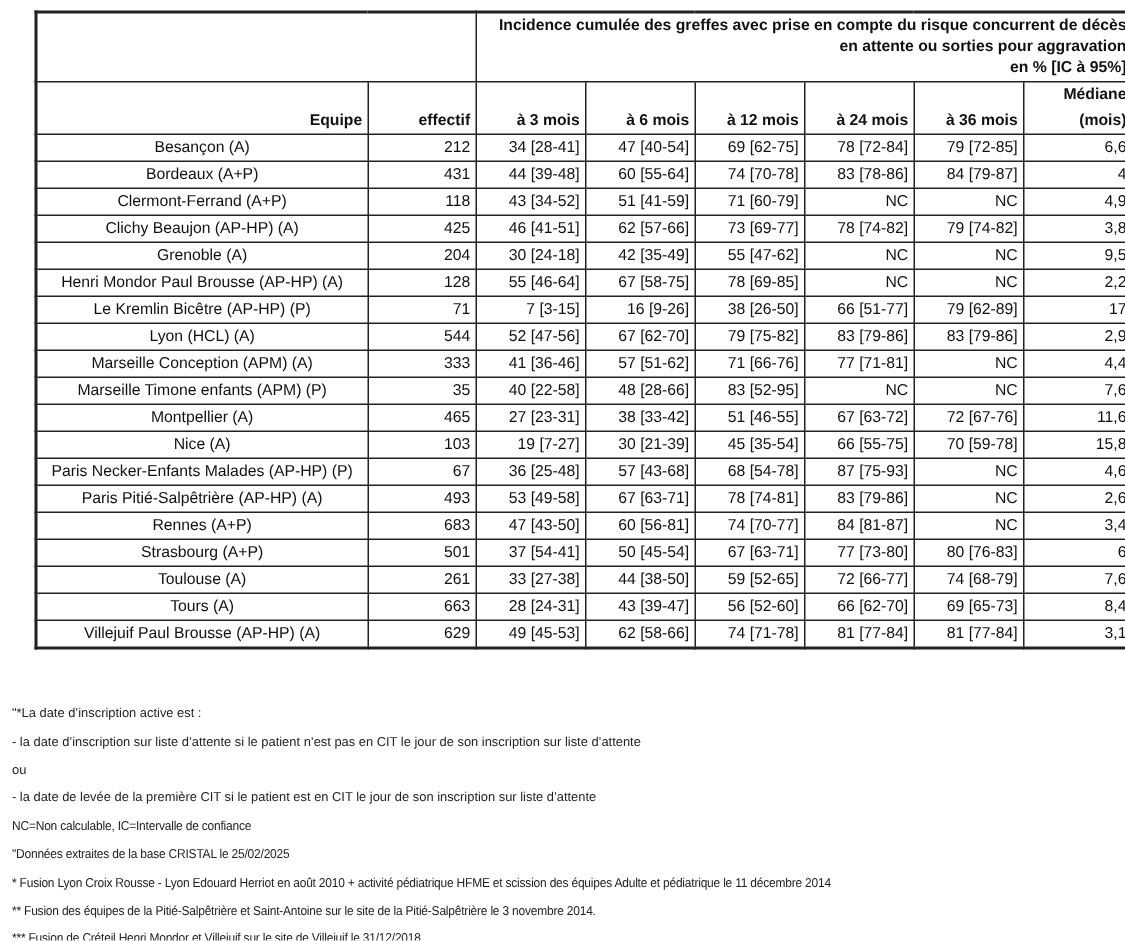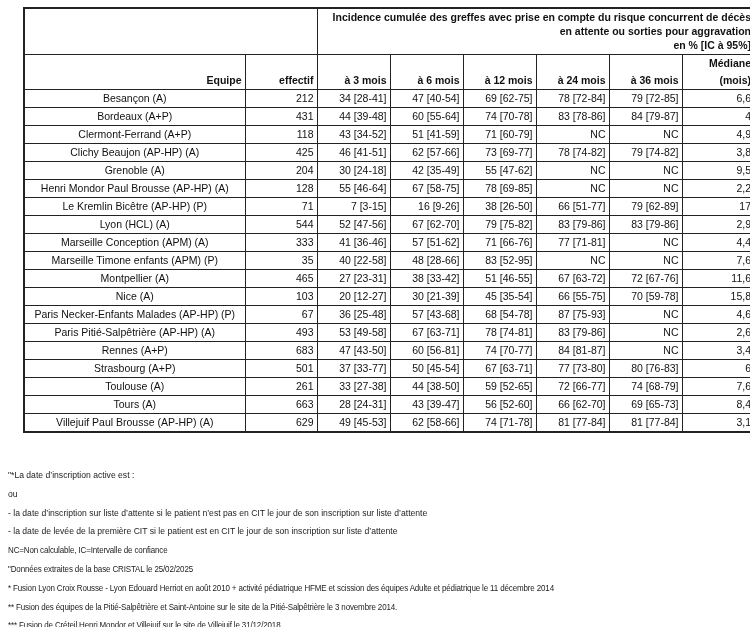--- a/index.html
+++ b/index.html
@@ -168,21 +168,21 @@
         <td class="num">27 [23-31]</td>
         <td class="num">38 [33-42]</td>
         <td class="num">51 [46-55]</td>
         <td class="num">67 [63-72]</td>
         <td class="num">72 [67-76]</td>
         <td class="num">11,6</td>
       </tr>
       <tr>
         <td class="name">Nice (A)</td>
         <td class="num">103</td>
-        <td class="num">20 [12-27]</td>
+        <td class="num">19 [7-27]</td>
         <td class="num">30 [21-39]</td>
         <td class="num">45 [35-54]</td>
         <td class="num">66 [55-75]</td>
         <td class="num">70 [59-78]</td>
         <td class="num">15,8</td>
       </tr>
       <tr>
         <td class="name">Paris Necker-Enfants Malades (AP-HP) (P)</td>
         <td class="num">67</td>
         <td class="num">36 [25-48]</td>
@@ -208,21 +208,21 @@
         <td class="num">47 [43-50]</td>
         <td class="num">60 [56-81]</td>
         <td class="num">74 [70-77]</td>
         <td class="num">84 [81-87]</td>
         <td class="num">NC</td>
         <td class="num">3,4</td>
       </tr>
       <tr>
         <td class="name">Strasbourg (A+P)</td>
         <td class="num">501</td>
-        <td class="num">37 [33-77]</td>
+        <td class="num">37 [54-41]</td>
         <td class="num">50 [45-54]</td>
         <td class="num">67 [63-71]</td>
         <td class="num">77 [73-80]</td>
         <td class="num">80 [76-83]</td>
         <td class="num">6</td>
       </tr>
       <tr>
         <td class="name">Toulouse (A)</td>
         <td class="num">261</td>
         <td class="num">33 [27-38]</td>
@@ -250,21 +250,21 @@
         <td class="num">74 [71-78]</td>
         <td class="num">81 [77-84]</td>
         <td class="num">81 [77-84]</td>
         <td class="num">3,1</td>
       </tr>
     </tbody>
 </table>
 
 <div class="notes" id="notes">
     <div>"*La date d’inscription active est :</div>
+    <div>- la date d’inscription sur liste d’attente si le patient n’est pas en CIT le jour de son inscription sur liste d’attente</div>
     <div>ou</div>
-    <div>- la date d’inscription sur liste d’attente si le patient n’est pas en CIT le jour de son inscription sur liste d’attente</div>
     <div>- la date de levée de la première CIT si le patient est en CIT le jour de son inscription sur liste d’attente</div>
     <div class="cond">NC=Non calculable, IC=Intervalle de confiance</div>
     <div class="cond">"Données extraites de la base CRISTAL le 25/02/2025</div>
     <div class="cond">* Fusion Lyon Croix Rousse - Lyon Edouard Herriot en août 2010 + activité pédiatrique HFME et scission des équipes Adulte et pédiatrique le 11 décembre 2014</div>
     <div class="cond">** Fusion des équipes de la Pitié-Salpêtrière et Saint-Antoine sur le site de la Pitié-Salpêtrière le 3 novembre 2014.</div>
     <div class="cond">*** Fusion de Créteil Henri Mondor  et Villejuif sur le site de Villejuif le 31/12/2018</div>
   </div>
 
 </body></html>

